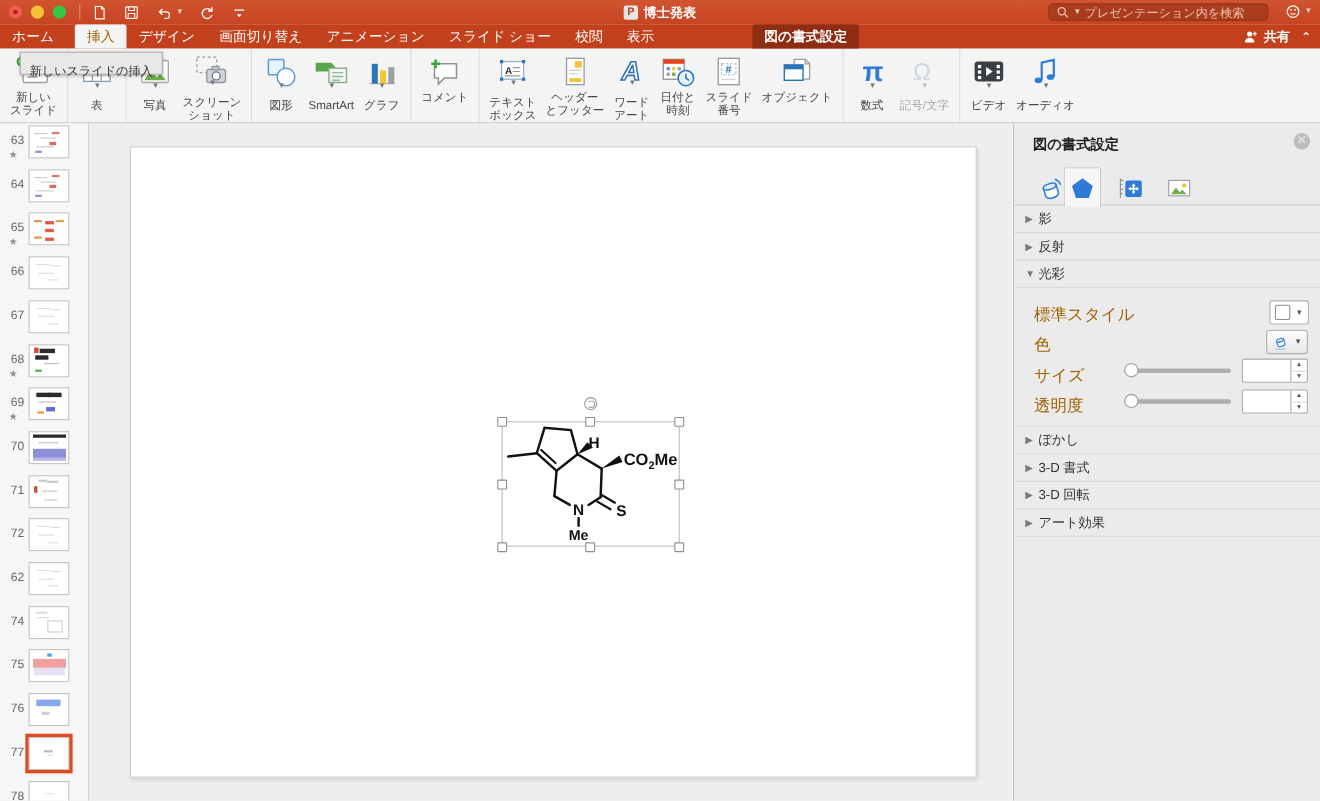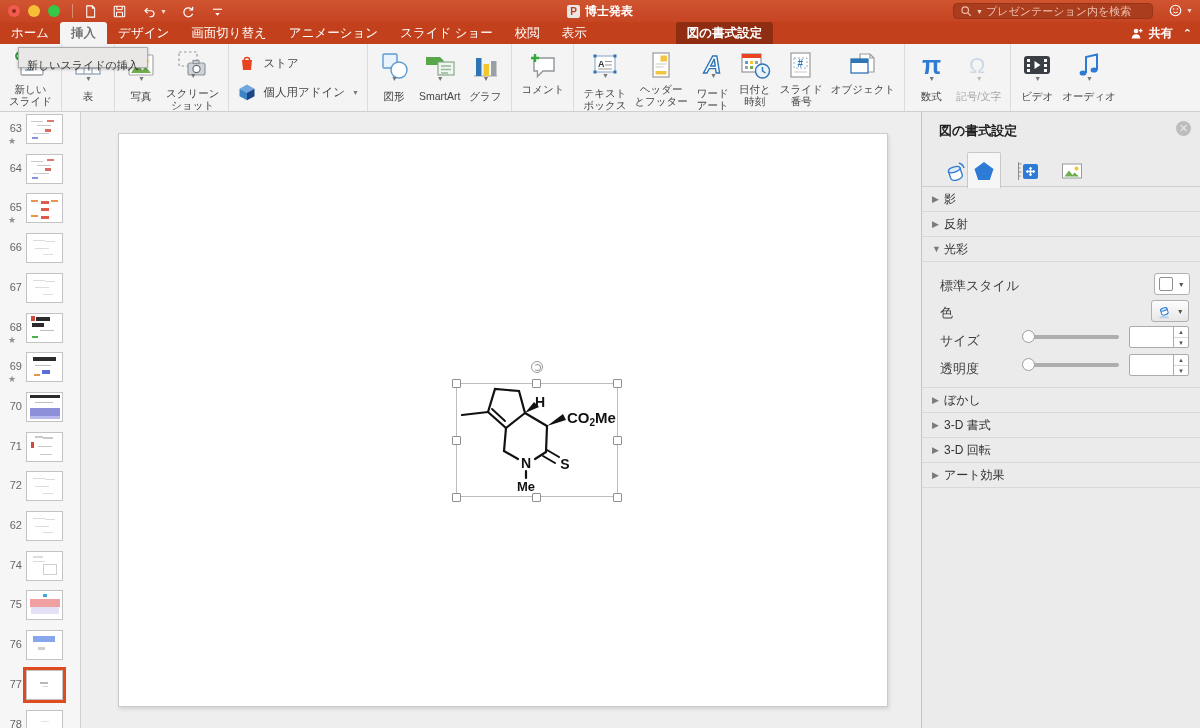--- a/index.html
+++ b/index.html
@@ -24,21 +24,21 @@
   .ppt-badge { width:13px; height:13px; background:#E8E6E4; border-radius:2px; color:#C43E1E; font-size:10px; font-weight:bold; text-align:center; line-height:13px; }
   .tb-title span { color:#fff; font-size:12px; font-weight:bold; }
   .searchbox { position:absolute; left:953px; top:3px; width:200px; height:16px; background:#AA3D1E;
     border:1px solid #993517; border-radius:4px; display:flex; align-items:center; padding:0 6px; gap:3px; }
   .searchbox .ph { color:#EFC0AE; font-size:11px; white-space:nowrap; overflow:hidden; }
   .smiley { position:absolute; left:1168px; top:3px; display:flex; align-items:center; gap:3px; }
 
   
   .tabrow { position:absolute; left:0; top:22px; width:1200px; height:22px; background:#C2401C; display:flex; align-items:flex-end; z-index:25; }
   .tab { height:22px; line-height:22px; padding:0 11px; color:#fff; font-size:12.5px; white-space:nowrap; cursor:default; }
-  .tab.selected { background:#F5F4F4; color:#737373; border-radius:3px 3px 0 0; font-weight:bold; }
+  .tab.selected { background:#F5F4F4; color:#a16207; border-radius:3px 3px 0 0; font-weight:normal;margin-left:8px; }
   .tab.contextual { background:#8E2D11; color:#fff; border-radius:3px 3px 0 0; font-weight:bold; margin-left:78px; }
   .tabrow-right { position:absolute; right:8px; top:0; height:22px; display:flex; align-items:center; gap:10px; }
   .share { display:flex; align-items:center; gap:4px; color:#fff; font-size:12px; font-weight:bold; }
   .collapse-chev { color:#fff; font-size:11px; font-weight:bold; }
 
   
   .ribbon { position:absolute; left:0; top:44px; width:1200px; height:68px; background:#F5F4F4; border-bottom:1px solid #CFCFCF; display:flex; z-index:20; }
   .rgroup { display:flex; align-items:stretch; padding:2px 5px 0 5px; border-right:1px solid #DCDCDC; }
   .rgroup:last-child { border-right:none; }
   .rbtn { display:flex; flex-direction:column; align-items:center; min-width:42px; padding:1px 4px 0; cursor:default; }
@@ -126,21 +126,21 @@
   .panel-head { position:relative; height:38px; }
   .panel-title { position:absolute; left:17px; top:10px; font-size:13px; font-weight:bold; color:#222; }
   .panel-close { position:absolute; right:9px; top:9px; width:15px; height:15px; border-radius:50%; background:#BDBDBD; color:#ECEBEB; font-size:11px; line-height:15px; text-align:center; font-weight:bold; }
   .ptabs { position:relative; height:37px; border-bottom:1px solid #CFCECE; }
   .ptab { position:absolute; top:4px; width:34px; height:33px; display:flex; align-items:center; justify-content:center; }
   .ptab.selected { background:#F7F6F6; border:1px solid #C9C8C8; border-bottom:none; top:2px; height:36px; border-radius:2px 2px 0 0; }
   .psec { position:relative; height:25px; border-bottom:1px solid #D9D8D8; display:flex; align-items:center; }
   .psec .tri { width:12px; margin-left:10px; font-size:9px; color:#7a7a7a; }
   .psec .plabel { font-size:12px; color:#333; }
   .glowbody { position:relative; height:126px; border-bottom:1px solid #D9D8D8; }
-  .grow-label { position:absolute; left:18px; font-size:13px; color:#404040; }
+  .grow-label { position:absolute; left:18px; font-size:15px; color:#a16207; }
   .preset-btn { position:absolute; left:232px; top:11px; width:36px; height:22px; background:#fff; border:1px solid #B0B0B0; border-radius:3px; display:flex; align-items:center; justify-content:space-evenly; }
   .preset-swatch { width:14px; height:14px; background:#fff; border:1px solid #8f8f8f; border-radius:2px; }
   .caret-d { color:#555; font-size:7px; }
   .color-btn { position:absolute; left:229px; top:38px; width:38px; height:22px; background:linear-gradient(#FDFDFD,#E7E7E7); border:1px solid #B0B0B0; border-radius:3px; display:flex; align-items:center; justify-content:space-evenly; }
   .slider { position:absolute; left:100px; width:97px; height:13px; }
   .slider .track { position:absolute; left:0; right:0; top:5px; height:4px; background:#AFAEAE; border-radius:2px; }
   .slider .knob { position:absolute; left:0; top:0; width:13px; height:13px; background:#FDFDFD; border:1px solid #9E9E9E; border-radius:50%; }
   .spin { position:absolute; left:207px; width:60px; height:22px; border:1px solid #ABABAB; background:#fff; border-radius:2px; display:flex; }
   .spin .val { flex:1; font-size:11px; color:#333; padding:3px 4px; }
   .spin .arrows { width:15px; border-left:1px solid #ABABAB; display:flex; flex-direction:column; }
@@ -281,42 +281,20 @@
         <span class="icn">
           <svg width="34" height="32" viewBox="0 0 34 32">
             <rect x="3" y="4" width="18" height="14" fill="none" stroke="#9a9a9a" stroke-width="1.2" stroke-dasharray="2.5 2.5"></rect>
             <rect x="12" y="15" width="17" height="12" rx="2" fill="#CFD4DA" stroke="#8f959c" stroke-width="1.2"></rect>
             <rect x="17" y="12.5" width="6" height="3" fill="#CFD4DA" stroke="#8f959c" stroke-width="1.2"></rect>
             <circle cx="20.5" cy="21" r="3.6" fill="#fff" stroke="#6b7280" stroke-width="1.2"></circle>
           </svg>
         </span>
         <span class="caret-g">▼</span>
         <span class="lbl">スクリーン<br>ショット</span>
-      </div>
-    </div>
-    <div class="rgroup rstack">
-      <div class="rsmall">
-        <span class="icn">
-          <svg width="20" height="20" viewBox="0 0 24 24">
-            <path d="M6 8.5h12l-1.2 12H7.2z" fill="#E8441F"></path>
-            <path d="M8.8 8.5a3.2 3.2 0 016.4 0" fill="none" stroke="#E8441F" stroke-width="1.8"></path>
-          </svg>
-        </span>
-        <span class="lbl">ストア</span>
-      </div>
-      <div class="rsmall">
-        <span class="icn">
-          <svg width="20" height="20" viewBox="0 0 24 24">
-            <polygon points="12,3 21,8 12,13 3,8" fill="#6FA8DC"></polygon>
-            <polygon points="3,8 12,13 12,22 3,17" fill="#3D85C6"></polygon>
-            <polygon points="21,8 12,13 12,22 21,17" fill="#1C4587"></polygon>
-          </svg>
-        </span>
-        <span class="lbl">個人用アドイン</span>
-        <span class="caret-g">▼</span>
       </div>
     </div>
     <div class="rgroup">
       <div class="rbtn">
         <span class="icn">
           <svg width="32" height="32" viewBox="0 0 32 32">
             <rect x="5" y="5" width="14" height="14" rx="1" fill="#EAF2FB" stroke="#5B9BD5" stroke-width="1.4"></rect>
             <circle cx="21" cy="21" r="8" fill="#fff" stroke="#5B9BD5" stroke-width="1.4"></circle>
           </svg>
         </span>

